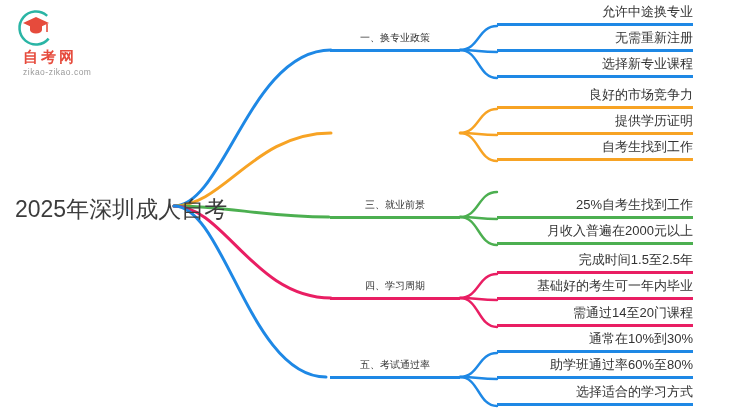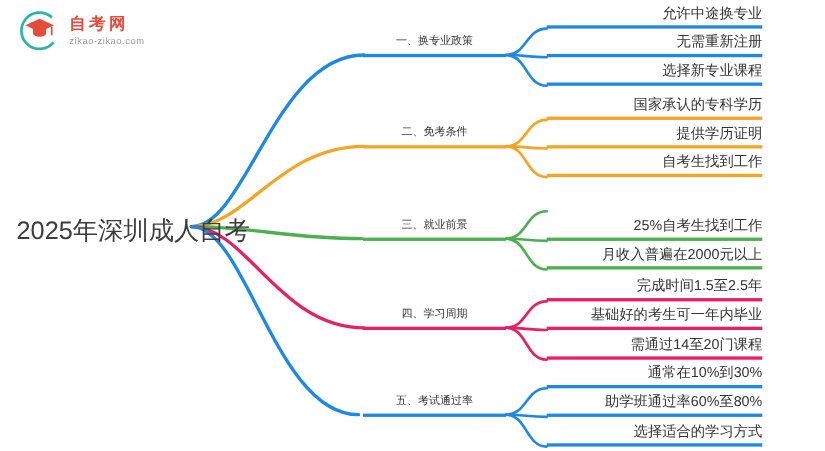--- a/index.html
+++ b/index.html
@@ -26,21 +26,22 @@
     stroke-width: 2.4px;
     stroke-linecap: round;
   }
   #edges path.thick { stroke-width: 3px; }
 
   .logo {
     position: absolute;
     left: 16px;
     top: 8px;
     display: flex;
-    align-items: center;
+    align-items: flex-start;
+    flex-direction: column;
   }
   .logo-text { margin-left: 7px; }
   .logo-title {
     font-size: 15px;
     font-weight: bold;
     letter-spacing: 3px;
     line-height: 18px;
   }
   .logo-sub {
     font-size: 8.5px;
@@ -129,23 +130,20 @@
       <div class="logo-title" style="color: rgb(230, 75, 60);">自考网</div>
       <div class="logo-sub">zikao-zikao.com</div>
     </div>
   </div>
 
   <div class="root">2025年深圳成人自考</div>
 
   <div class="branch" style="top: 29px; border-bottom-color: rgb(30, 136, 229);">
     <span>一、换专业政策</span>
   </div>
-  <div class="branch" style="top: 112px; border-bottom-color: rgb(247, 163, 36);">
-    <span>二、免考条件</span>
-  </div>
   <div class="branch" style="top: 196px; border-bottom-color: rgb(76, 175, 80);">
     <span>三、就业前景</span>
   </div>
   <div class="branch" style="top: 277px; border-bottom-color: rgb(233, 30, 99);">
     <span>四、学习周期</span>
   </div>
   <div class="branch" style="top: 356px; border-bottom-color: rgb(30, 136, 229);">
     <span>五、考试通过率</span>
   </div>
 
@@ -153,21 +151,21 @@
     <span>允许中途换专业</span>
   </div>
   <div class="leaf" style="top: 30px; border-bottom-color: rgb(30, 136, 229);">
     <span>无需重新注册</span>
   </div>
   <div class="leaf" style="top: 56px; border-bottom-color: rgb(30, 136, 229);">
     <span>选择新专业课程</span>
   </div>
 
   <div class="leaf" style="top: 87px; border-bottom-color: rgb(247, 163, 36);">
-    <span>国家承认的专科学历</span>
+    <span>良好的市场竞争力</span>
   </div>
   <div class="leaf" style="top: 113px; border-bottom-color: rgb(247, 163, 36);">
     <span>提供学历证明</span>
   </div>
   <div class="leaf" style="top: 139px; border-bottom-color: rgb(247, 163, 36);">
     <span>自考生找到工作</span>
   </div>
 
   <div class="leaf" style="top: 197px; border-bottom-color: rgb(76, 175, 80);">
     <span>25%自考生找到工作</span>

